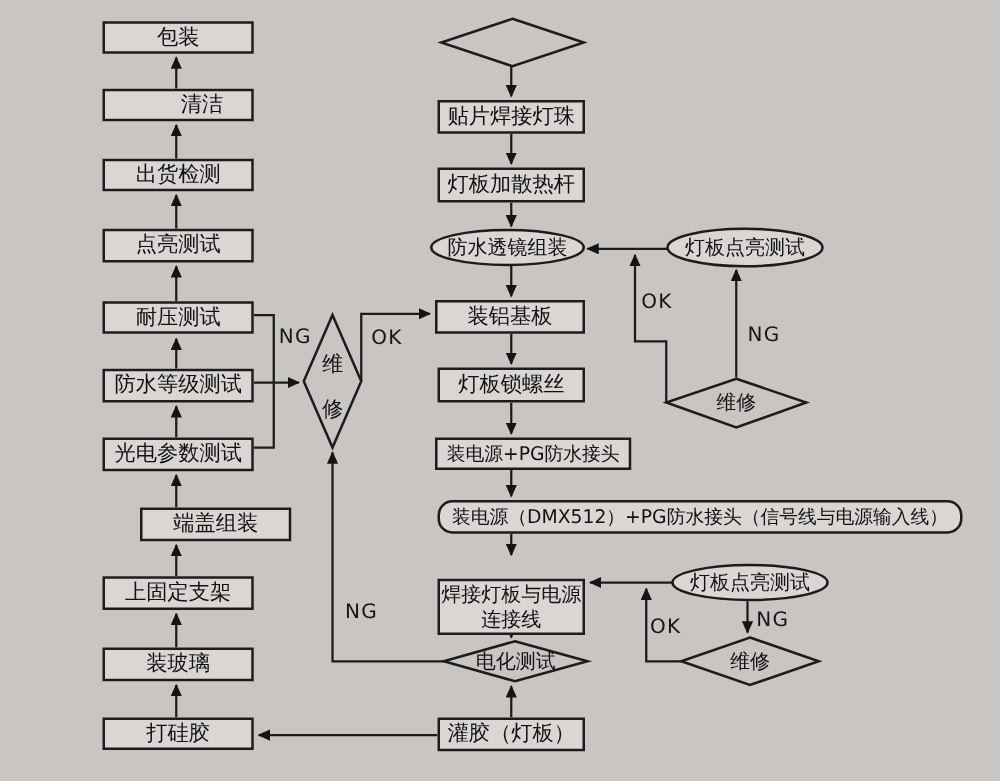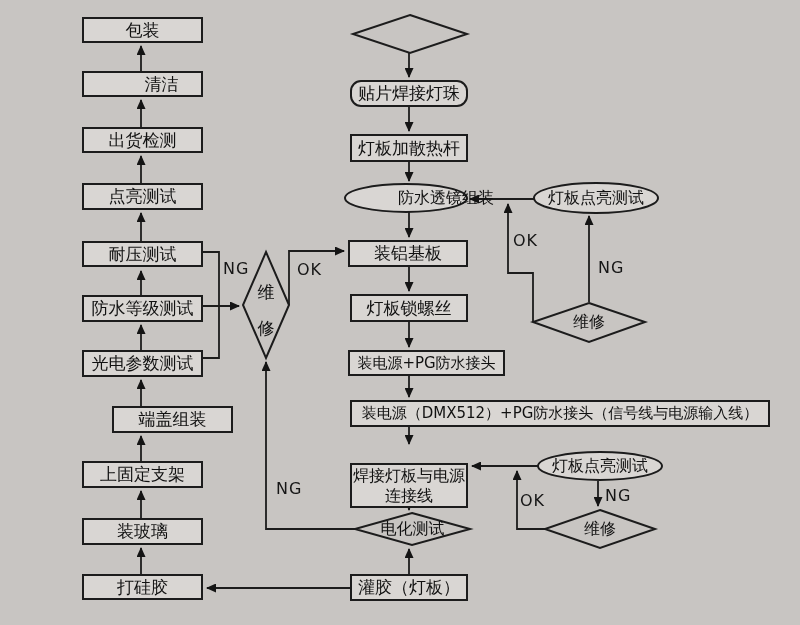--- a/index.html
+++ b/index.html
@@ -112,33 +112,33 @@
   <div class="box" style="left:82px;top:127px;width:121px;height:26px;">出货检测</div>
   <div class="box" style="left:82px;top:183px;width:121px;height:27px;">点亮测试</div>
   <div class="box" style="left:82px;top:241px;width:121px;height:26px;">耐压测试</div>
   <div class="box" style="left:82px;top:295px;width:121px;height:27px;">防水等级测试</div>
   <div class="box" style="left:82px;top:350px;width:121px;height:27px;">光电参数测试</div>
   <div class="box" style="left:82px;top:406px;width:121px;height:27px;margin-left:30px;">端盖组装</div>
   <div class="box" style="left:82px;top:461px;width:121px;height:27px;">上固定支架</div>
   <div class="box" style="left:82px;top:518px;width:121px;height:27px;">装玻璃</div>
   <div class="box" style="left:82px;top:574px;width:121px;height:26px;">打硅胶</div>
 
-  <div class="box" style="left:350px;top:80px;width:118px;height:27px;border-radius:11px;">贴片焊接灯珠</div>
+  <div class="box" style="left:350px;top:80px;width:118px;height:27px;">贴片焊接灯珠</div>
   <div class="box" style="left:350px;top:134px;width:118px;height:28px;">灯板加散热杆</div>
   <div class="box" style="left:350px;top:294px;width:118px;height:28px;">灯板锁螺丝</div>
   <div class="box" style="left:348px;top:240px;width:120px;height:27px;">装铝基板</div>
   <div class="box small" style="left:348px;top:350px;width:157px;height:26px;">装电源+PG防水接头</div>
-  <div class="box small" style="left:350px;top:400px;width:420px;height:27px;">装电源（DMX512）+PG防水接头（信号线与电源输入线）</div>
+  <div class="box small" style="left:350px;top:400px;width:420px;height:27px;border-radius:12px;">装电源（DMX512）+PG防水接头（信号线与电源输入线）</div>
   <div class="box two-line" style="left:350px;top:447px;width:118px;height:45px;margin-top:16px;">
     <div>焊接灯板与电源</div>
     <div>连接线</div>
   </div>
   <div class="box" style="left:350px;top:574px;width:118px;height:27px;">灌胶（灯板）</div>
 
-  <div class="shape-label" style="left:346px;top:189px;width:120px;padding-left:40px;">防水透镜组装</div>
+  <div class="shape-label" style="left:346px;top:189px;width:120px;">防水透镜组装</div>
   <div class="shape-label" style="left:534px;top:189px;width:124px;">灯板点亮测试</div>
   <div class="shape-label" style="left:537px;top:313px;width:104px;">维修</div>
   <div class="shape-label" style="left:538px;top:457px;width:124px;">灯板点亮测试</div>
   <div class="shape-label" style="left:548px;top:520px;width:104px;">维修</div>
   <div class="shape-label" style="left:355px;top:520px;width:115px;">电化测试</div>
   <div class="vertical-label" style="left:256px;top:274px;">维修</div>
 
   <div class="edge-label" style="left:223px;top:259px;">NG</div>
   <div class="edge-label" style="left:297px;top:260px;">OK</div>
   <div class="edge-label" style="left:276px;top:479px;">NG</div>

